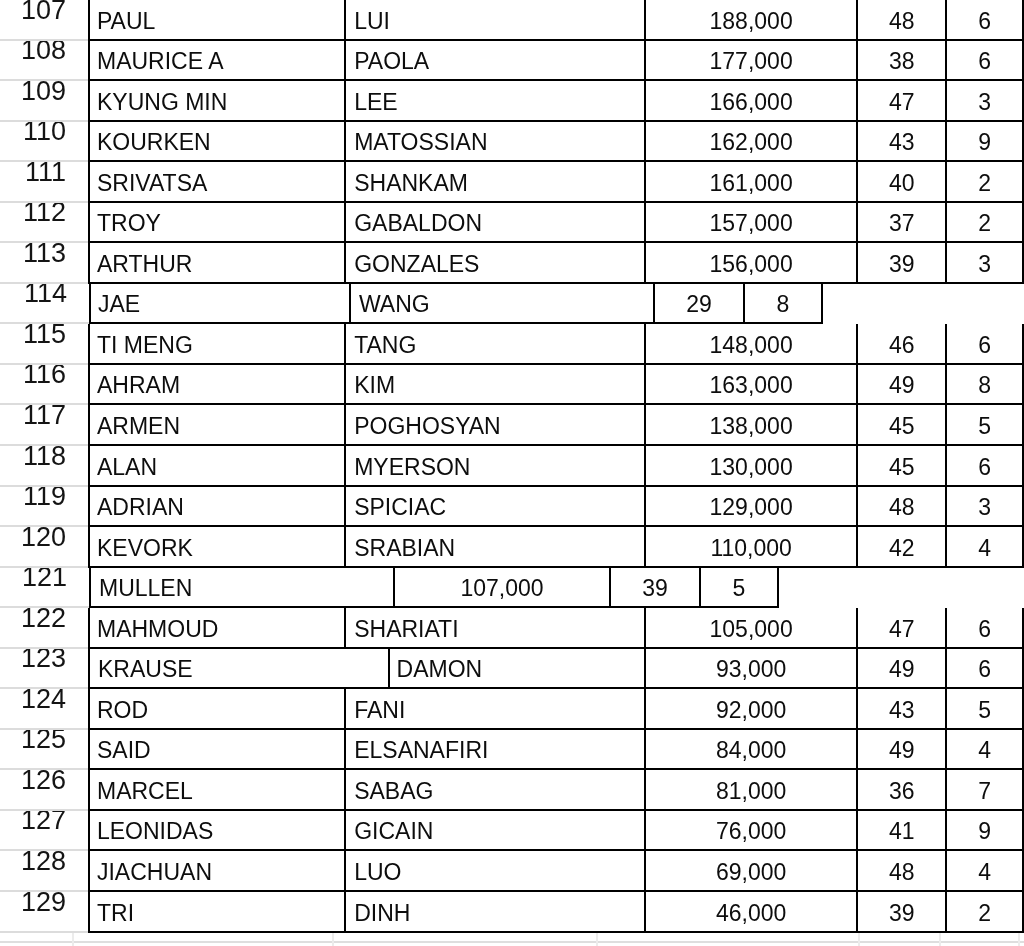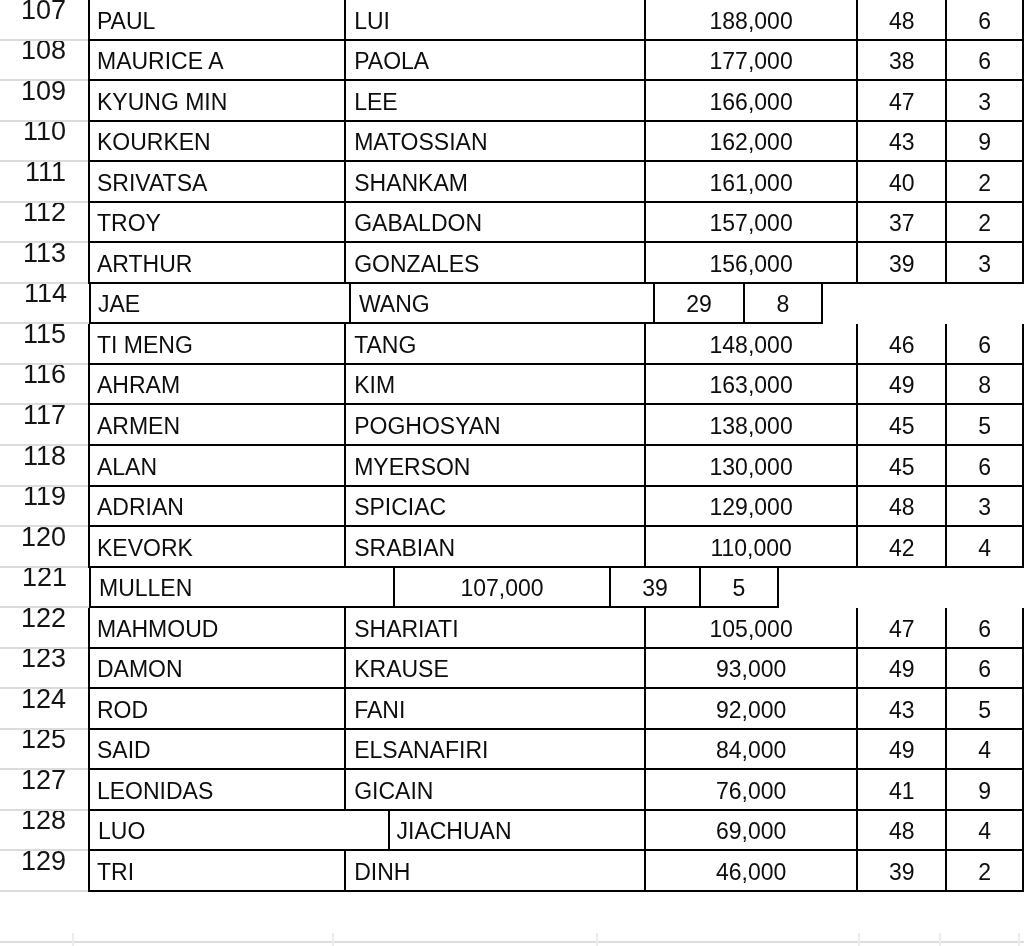--- a/index.html
+++ b/index.html
@@ -189,22 +189,22 @@
       <div class="row">
         <div class="cell gutter">122</div>
         <div class="cell c first">MAHMOUD</div>
         <div class="cell c last">SHARIATI</div>
         <div class="cell c amount">105,000</div>
         <div class="cell c d">47</div>
         <div class="cell c e">6</div>
       </div>
       <div class="row">
         <div class="cell gutter">123</div>
+        <div class="cell c last">KRAUSE</div>
         <div class="cell c first">DAMON</div>
-        <div class="cell c last">KRAUSE</div>
         <div class="cell c amount">93,000</div>
         <div class="cell c d">49</div>
         <div class="cell c e">6</div>
       </div>
       <div class="row">
         <div class="cell gutter">124</div>
         <div class="cell c first">ROD</div>
         <div class="cell c last">FANI</div>
         <div class="cell c amount">92,000</div>
         <div class="cell c d">43</div>
@@ -212,31 +212,39 @@
       </div>
       <div class="row">
         <div class="cell gutter">125</div>
         <div class="cell c first">SAID</div>
         <div class="cell c last">ELSANAFIRI</div>
         <div class="cell c amount">84,000</div>
         <div class="cell c d">49</div>
         <div class="cell c e">4</div>
       </div>
       <div class="row">
+        <div class="cell gutter">126</div>
+        <div class="cell c first">MARCEL</div>
+        <div class="cell c last">SABAG</div>
+        <div class="cell c amount">81,000</div>
+        <div class="cell c d">36</div>
+        <div class="cell c e">7</div>
+      </div>
+      <div class="row">
         <div class="cell gutter">127</div>
         <div class="cell c first">LEONIDAS</div>
         <div class="cell c last">GICAIN</div>
         <div class="cell c amount">76,000</div>
         <div class="cell c d">41</div>
         <div class="cell c e">9</div>
       </div>
       <div class="row">
         <div class="cell gutter">128</div>
+        <div class="cell c first">JIACHUAN</div>
         <div class="cell c last">LUO</div>
-        <div class="cell c first">JIACHUAN</div>
         <div class="cell c amount">69,000</div>
         <div class="cell c d">48</div>
         <div class="cell c e">4</div>
       </div>
       <div class="row">
         <div class="cell gutter">129</div>
         <div class="cell c first">TRI</div>
         <div class="cell c last">DINH</div>
         <div class="cell c amount">46,000</div>
         <div class="cell c d">39</div>

